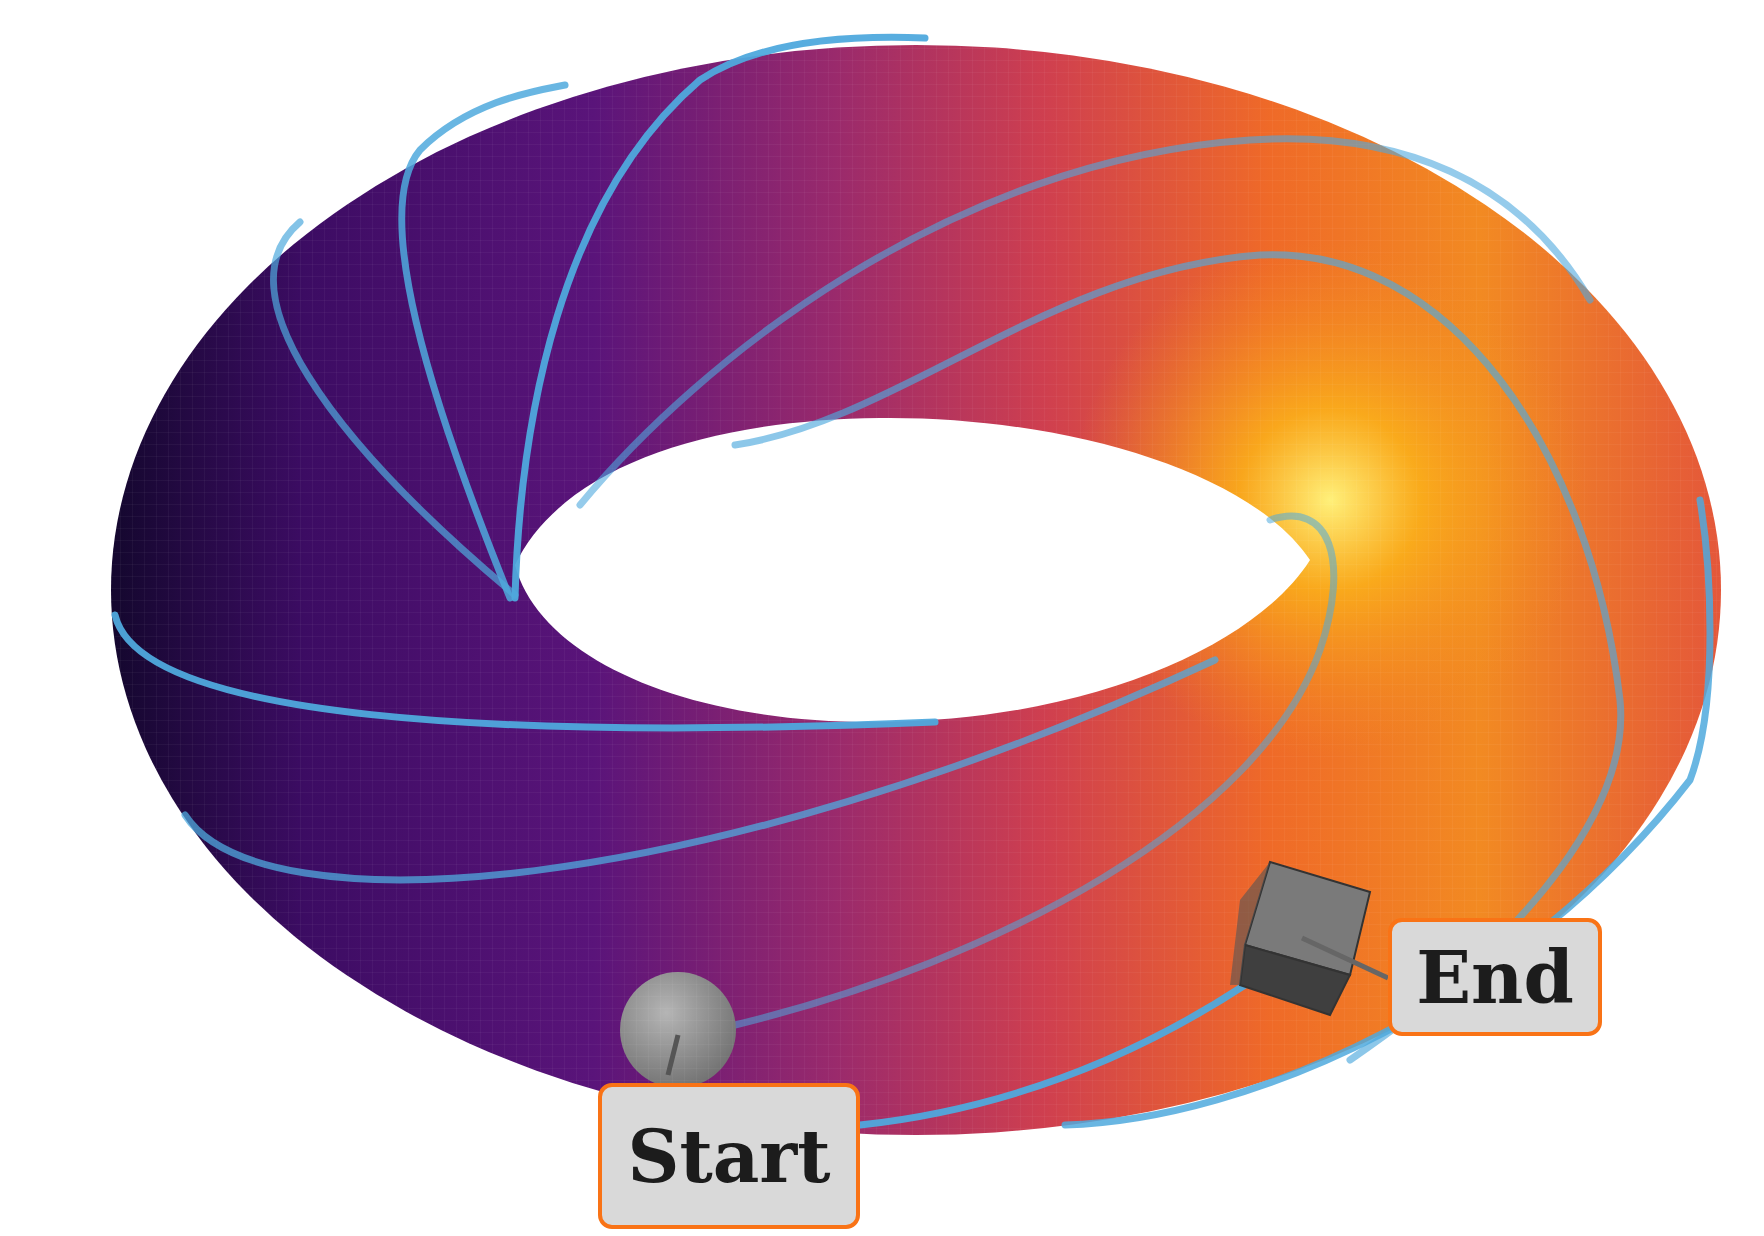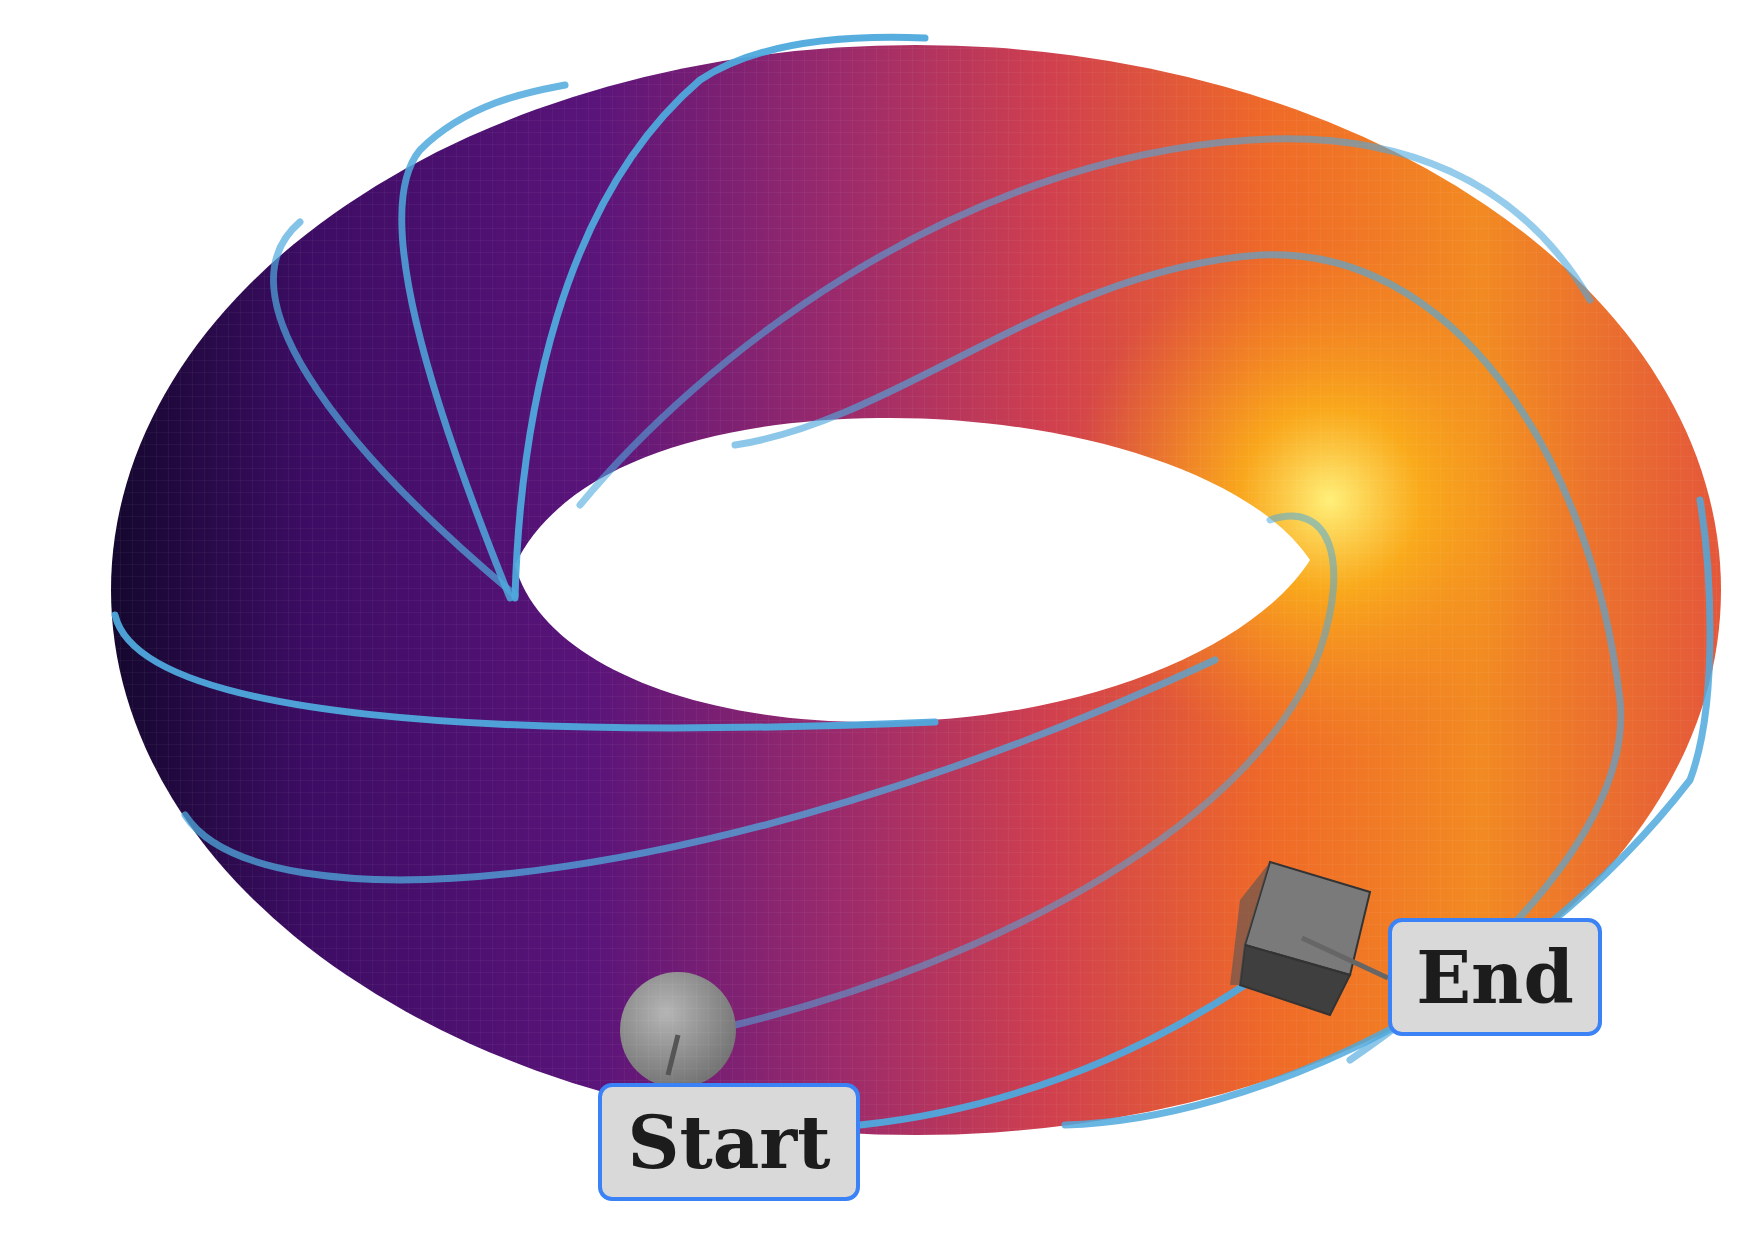--- a/index.html
+++ b/index.html
@@ -1,23 +1,23 @@
 <!DOCTYPE html>
 <html><head>
 <meta charset="utf-8">
 <style>
   html, body { margin:0; padding:0; background:#ffffff; }
   body { width:1764px; height:1236px; position:relative; overflow:hidden; font-family:"DejaVu Serif", serif; }
   #scene { position:absolute; left:0; top:0; width:1764px; height:1236px; }
   .label-box {
-    position:absolute; background:#d9d9d9; border:4px solid #3b82f6; border-radius:14px;
+    position:absolute; background:#d9d9d9; border:4px solid #f97316; border-radius:14px;
     color:#1c1c1c; font-family:"DejaVu Serif", serif; font-weight:bold; font-size:72px;
     display:flex; align-items:center; justify-content:center; box-sizing:border-box;
   }
-  #start-label { left:598px; top:1083px; width:262px; height:118px; }
+  #start-label { left:598px; top:1083px; width:262px; height:146px; }
   #end-label { left:1388px; top:918px; width:214px; height:118px; }
 </style>
 </head>
 <body>
 
 <svg id="scene" viewBox="0 0 1764 1236" xmlns="http://www.w3.org/2000/svg">
   <defs>
     <linearGradient id="torusGrad" x1="0" y1="0" x2="1" y2="0">
       <stop offset="0" stop-color="#14072e"></stop>
       <stop offset="0.12" stop-color="#3c0c63"></stop>

